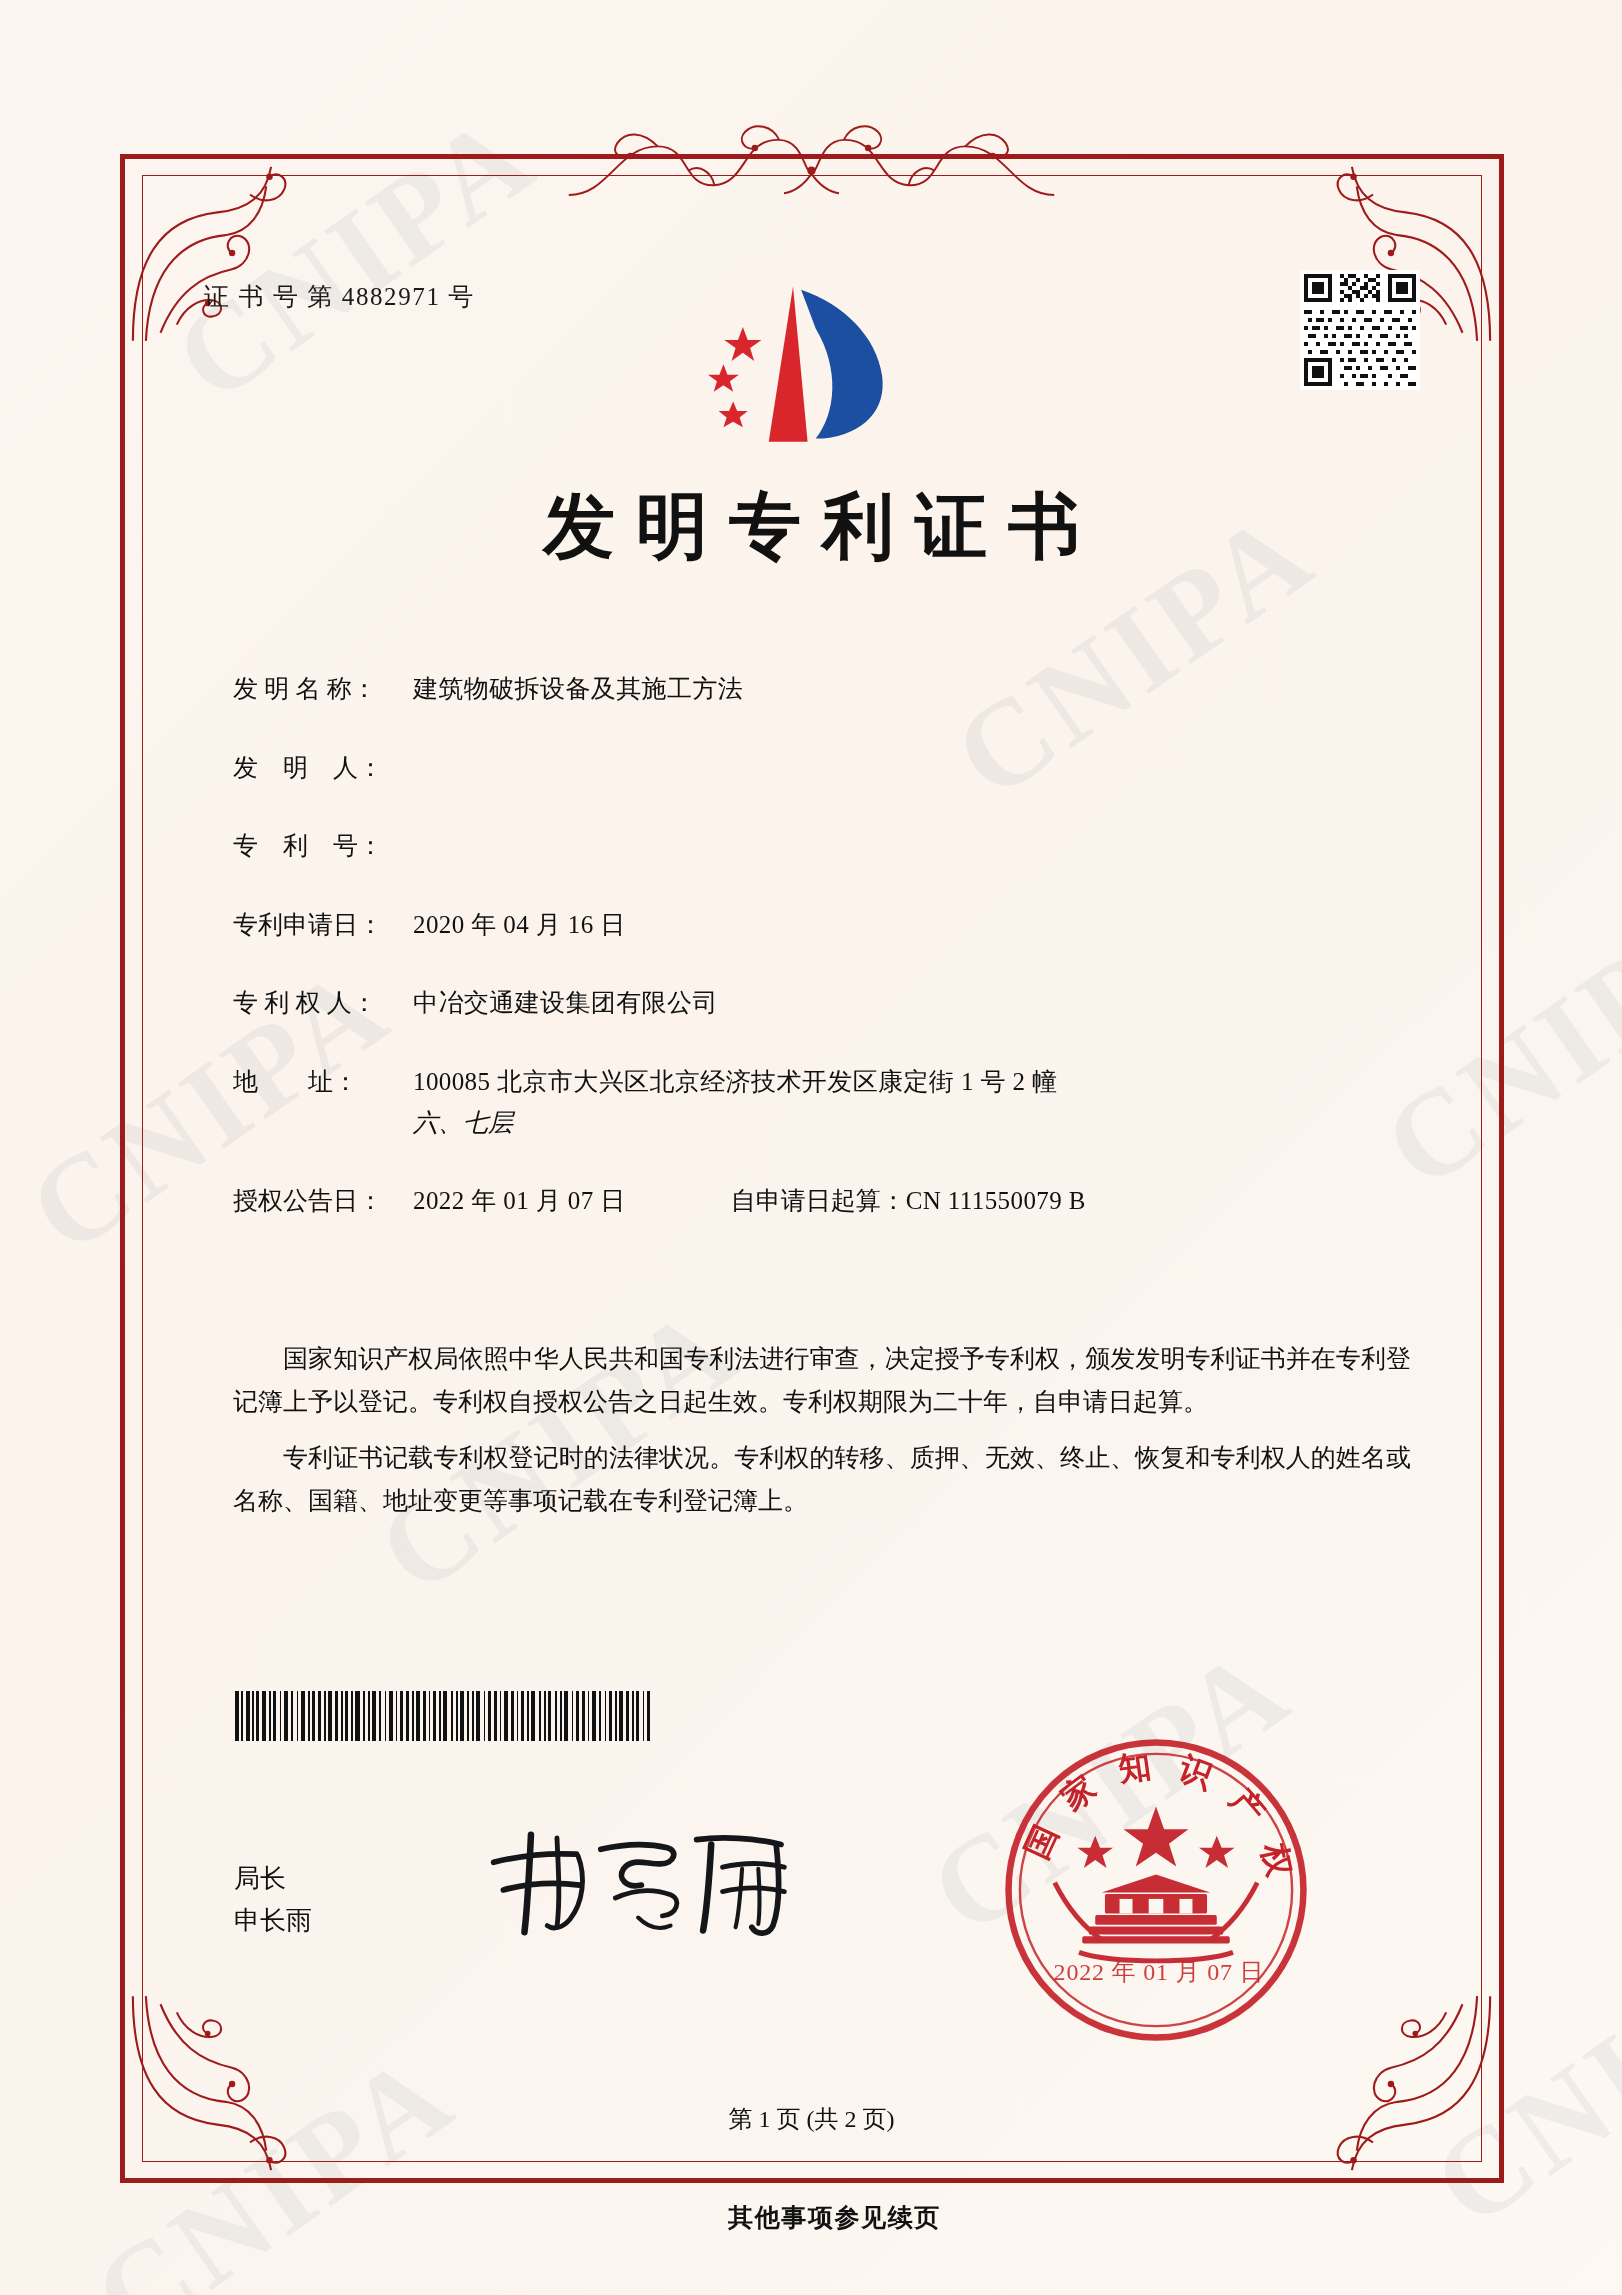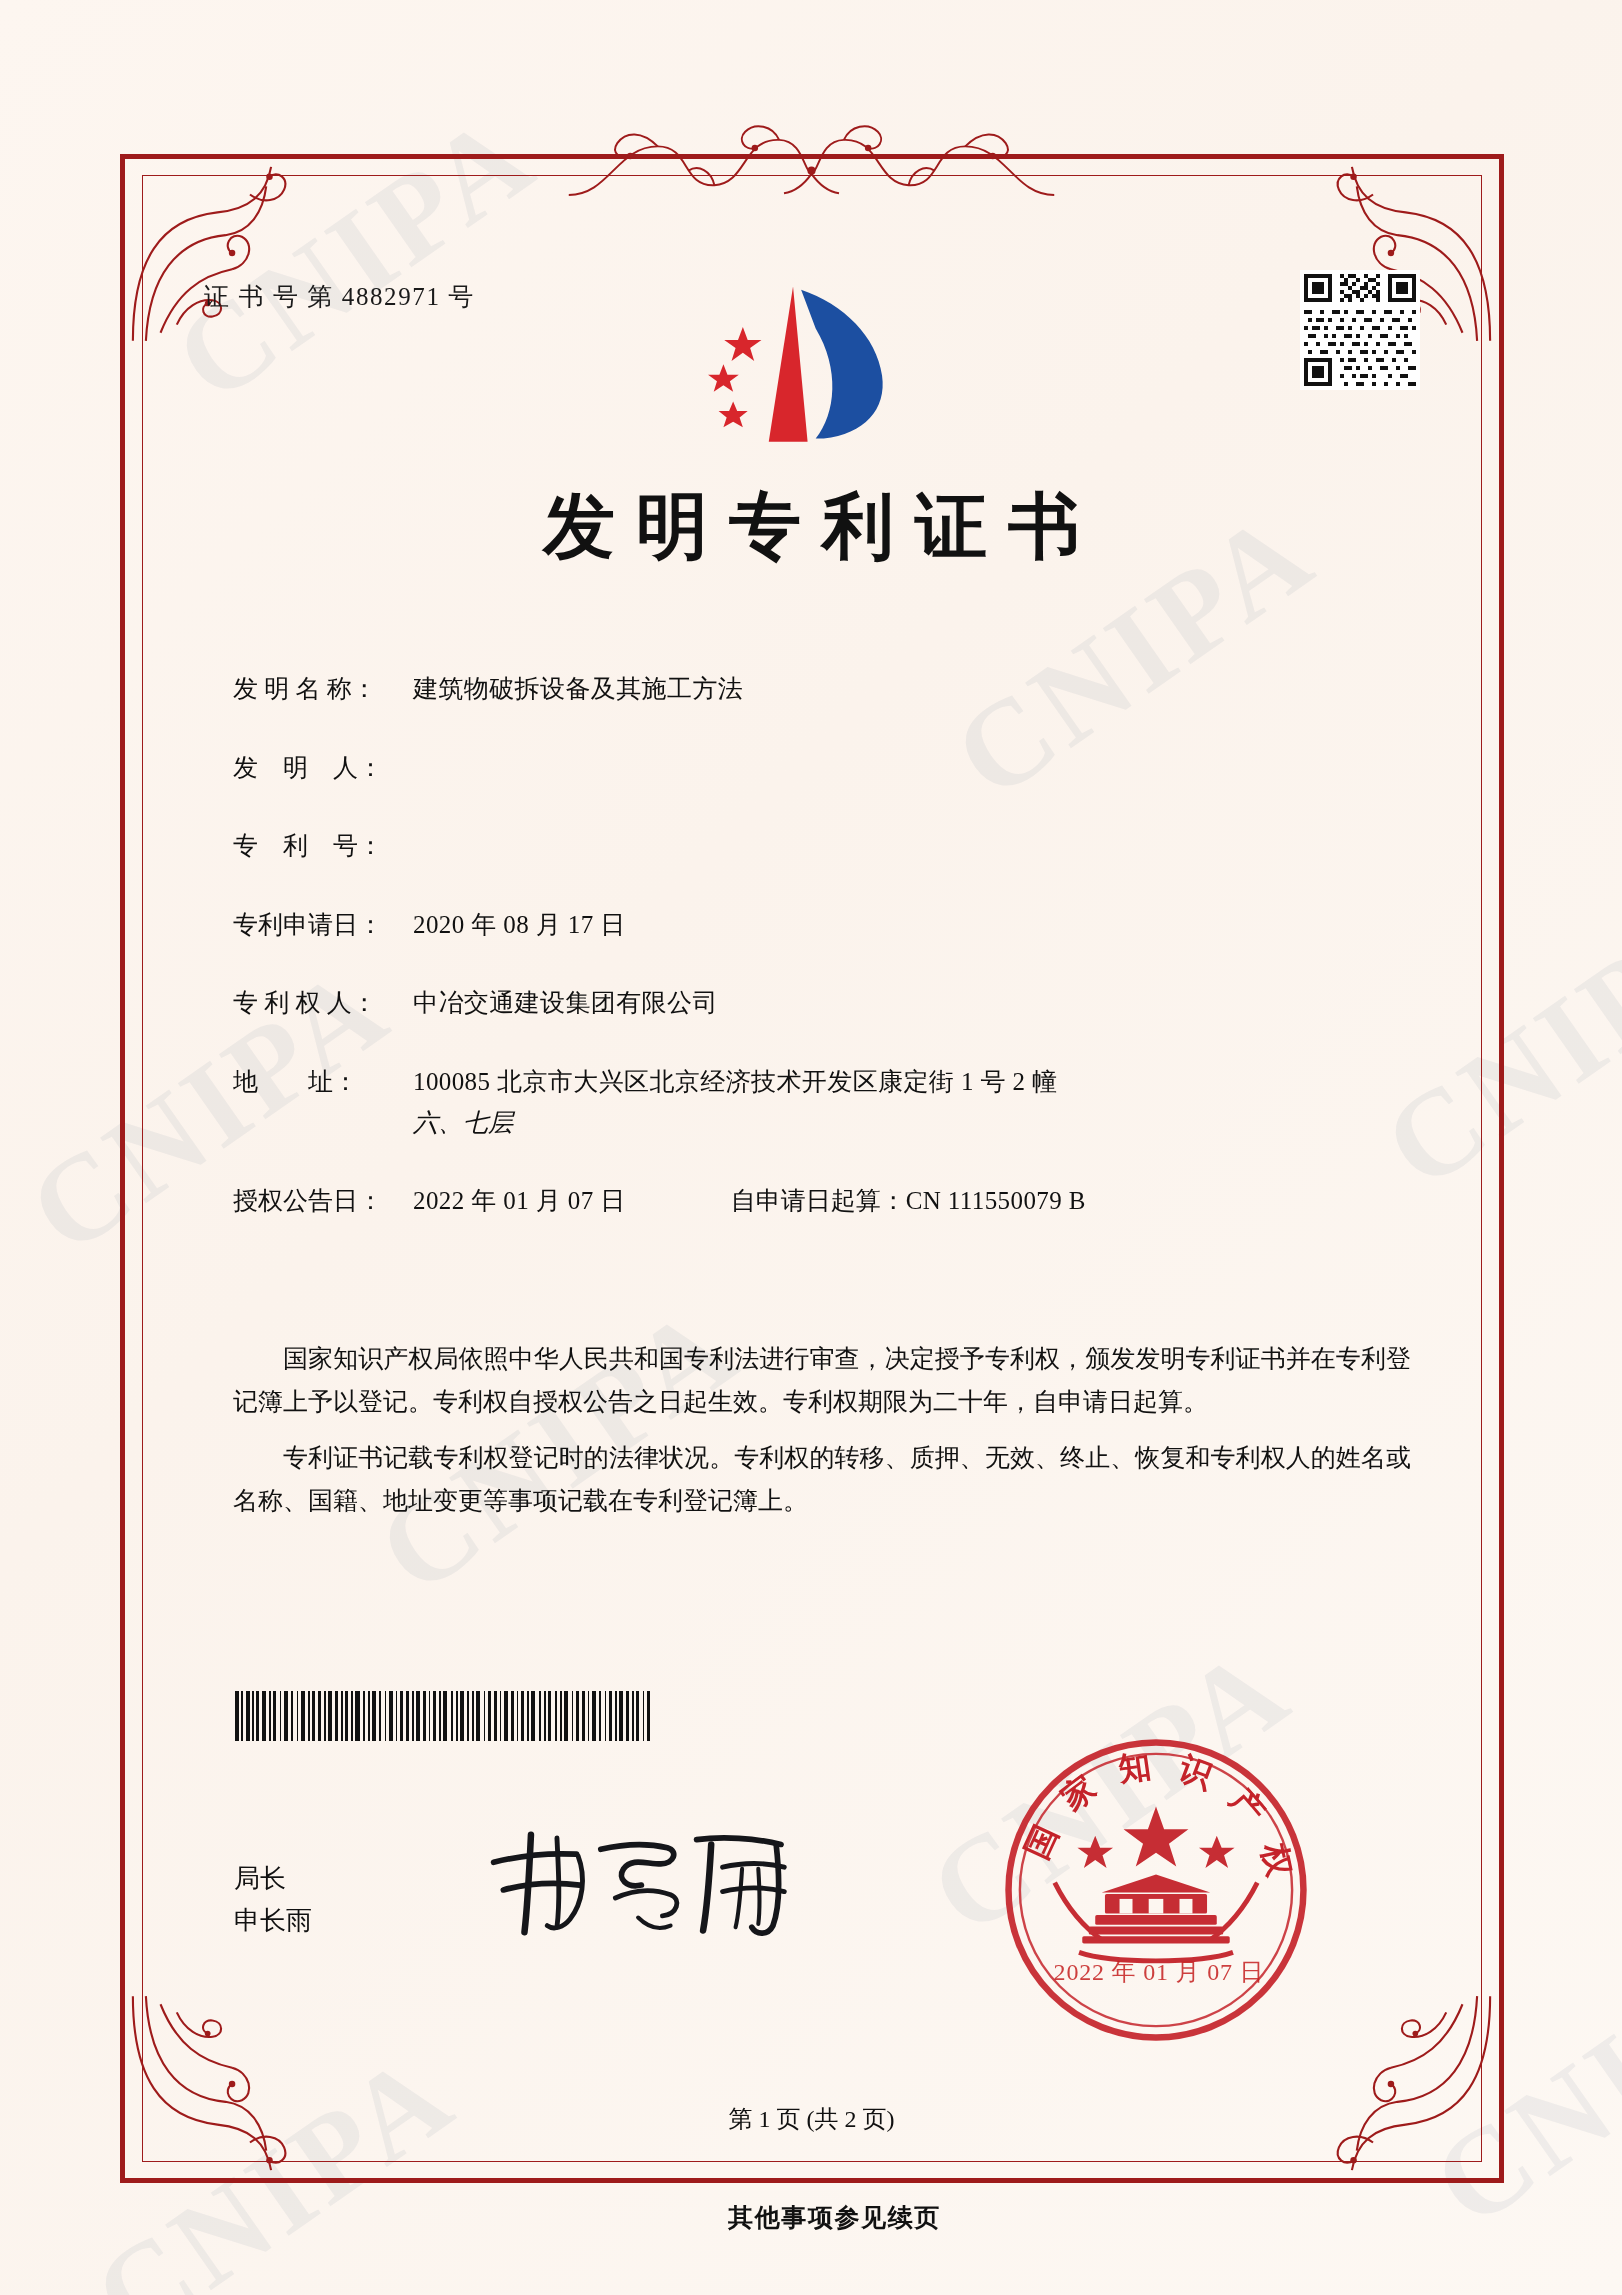--- a/index.html
+++ b/index.html
@@ -480,21 +480,21 @@
     <div class="row">
       <div class="label">发    明    人：</div>
     </div>
 
     <div class="row">
       <div class="label">专    利    号：</div>
     </div>
 
     <div class="row">
       <div class="label">专利申请日：</div>
-      <div class="value">2020 年 08 月 17 日</div>
+      <div class="value">2020 年 04 月 16 日</div>
     </div>
 
     <div class="row">
       <div class="label">专 利 权 人：</div>
       <div class="value">中冶交通建设集团有限公司</div>
     </div>
 
     <div class="row" style="margin-bottom:6.5px;">
       <div class="label">地        址：</div>
       <div class="value">100085 北京市大兴区北京经济技术开发区康定街 1 号 2 幢</div>

